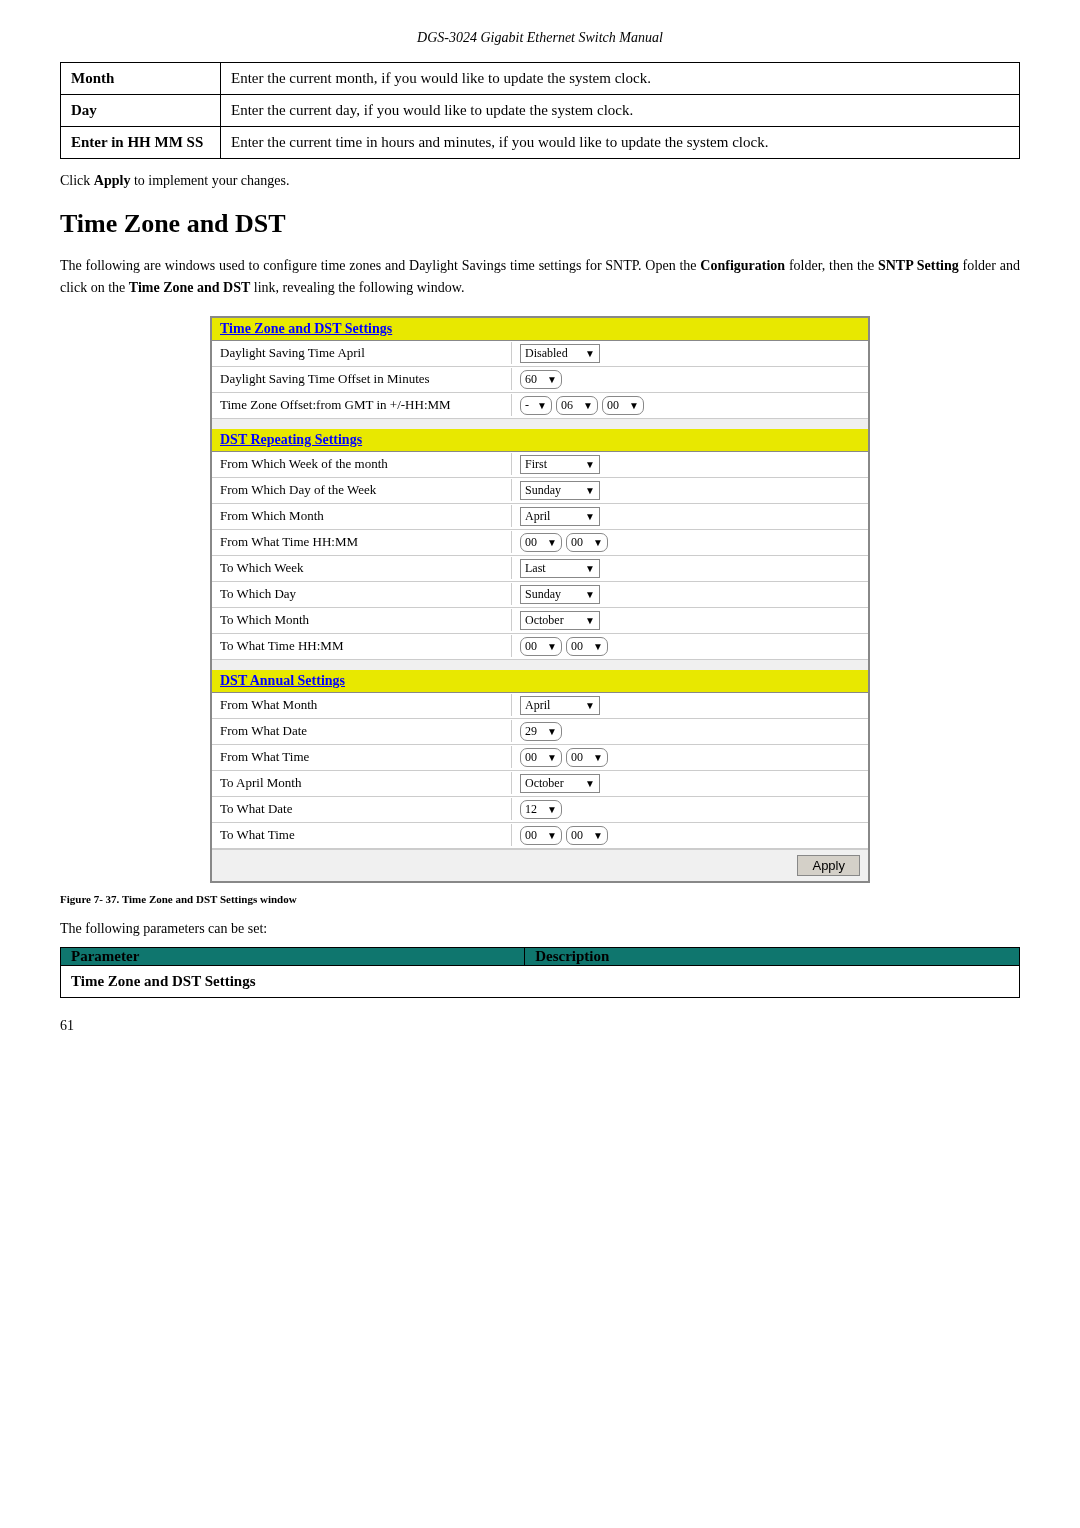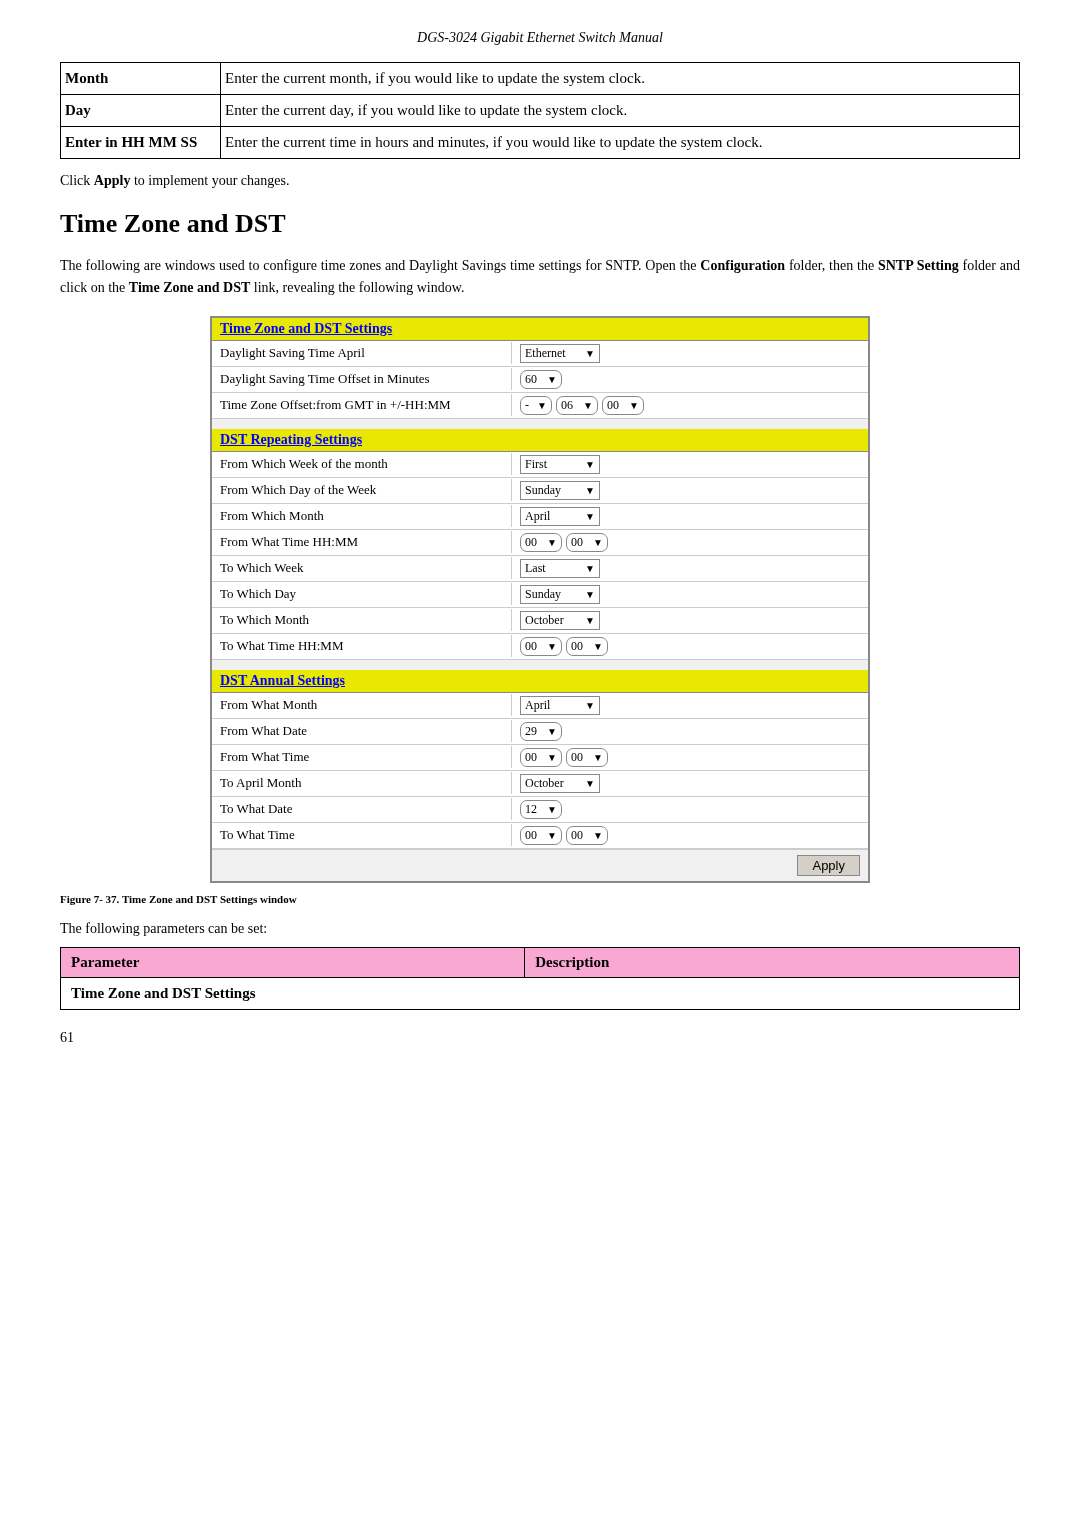--- a/index.html
+++ b/index.html
@@ -20,21 +20,21 @@
       color: #000;
     }
     .top-table {
       width: 100%;
       border-collapse: collapse;
       border: 1px solid #000;
       margin-bottom: 14px;
     }
     .top-table td {
       border: 1px solid #000;
-      padding: 7px 4px;
+      padding: 7px 10px;
       vertical-align: top;
     }
     .top-table .label-cell {
       font-weight: bold;
       width: 160px;
       white-space: nowrap;
     }
     .apply-text {
       font-size: 14px;
       margin-bottom: 20px;
@@ -139,23 +139,23 @@
       font-size: 14px;
       margin-bottom: 10px;
     }
     .bottom-table {
       width: 100%;
       border-collapse: collapse;
       border: 1px solid #000;
       margin-bottom: 10px;
     }
     .bottom-table th {
-      background: #f9a8d4;
+      background: #0f766e;
       border: 1px solid #000;
-      padding: 6px 10px;
+      padding: 0 10px;
       text-align: left;
       font-weight: bold;
     }
     .bottom-table td {
       border: 1px solid #000;
       padding: 7px 10px;
       font-weight: bold;
     }
     .page-num {
       text-align: left;
@@ -197,21 +197,21 @@
 </p>
 
 <div class="settings-window">
 
   <div class="section-header">Time Zone and DST Settings</div>
 
   <div class="settings-row">
     <div class="row-label">Daylight Saving Time April</div>
     <div class="row-value">
       <div class="fake-select">
-        <span>Ethernet</span>
+        <span>Disabled</span>
         <span class="arrow">▼</span>
       </div>
     </div>
   </div>
 
   <div class="settings-row">
     <div class="row-label">Daylight Saving Time Offset in Minutes</div>
     <div class="row-value">
       <div class="fake-select fake-select-sm">
         <span>60</span>

